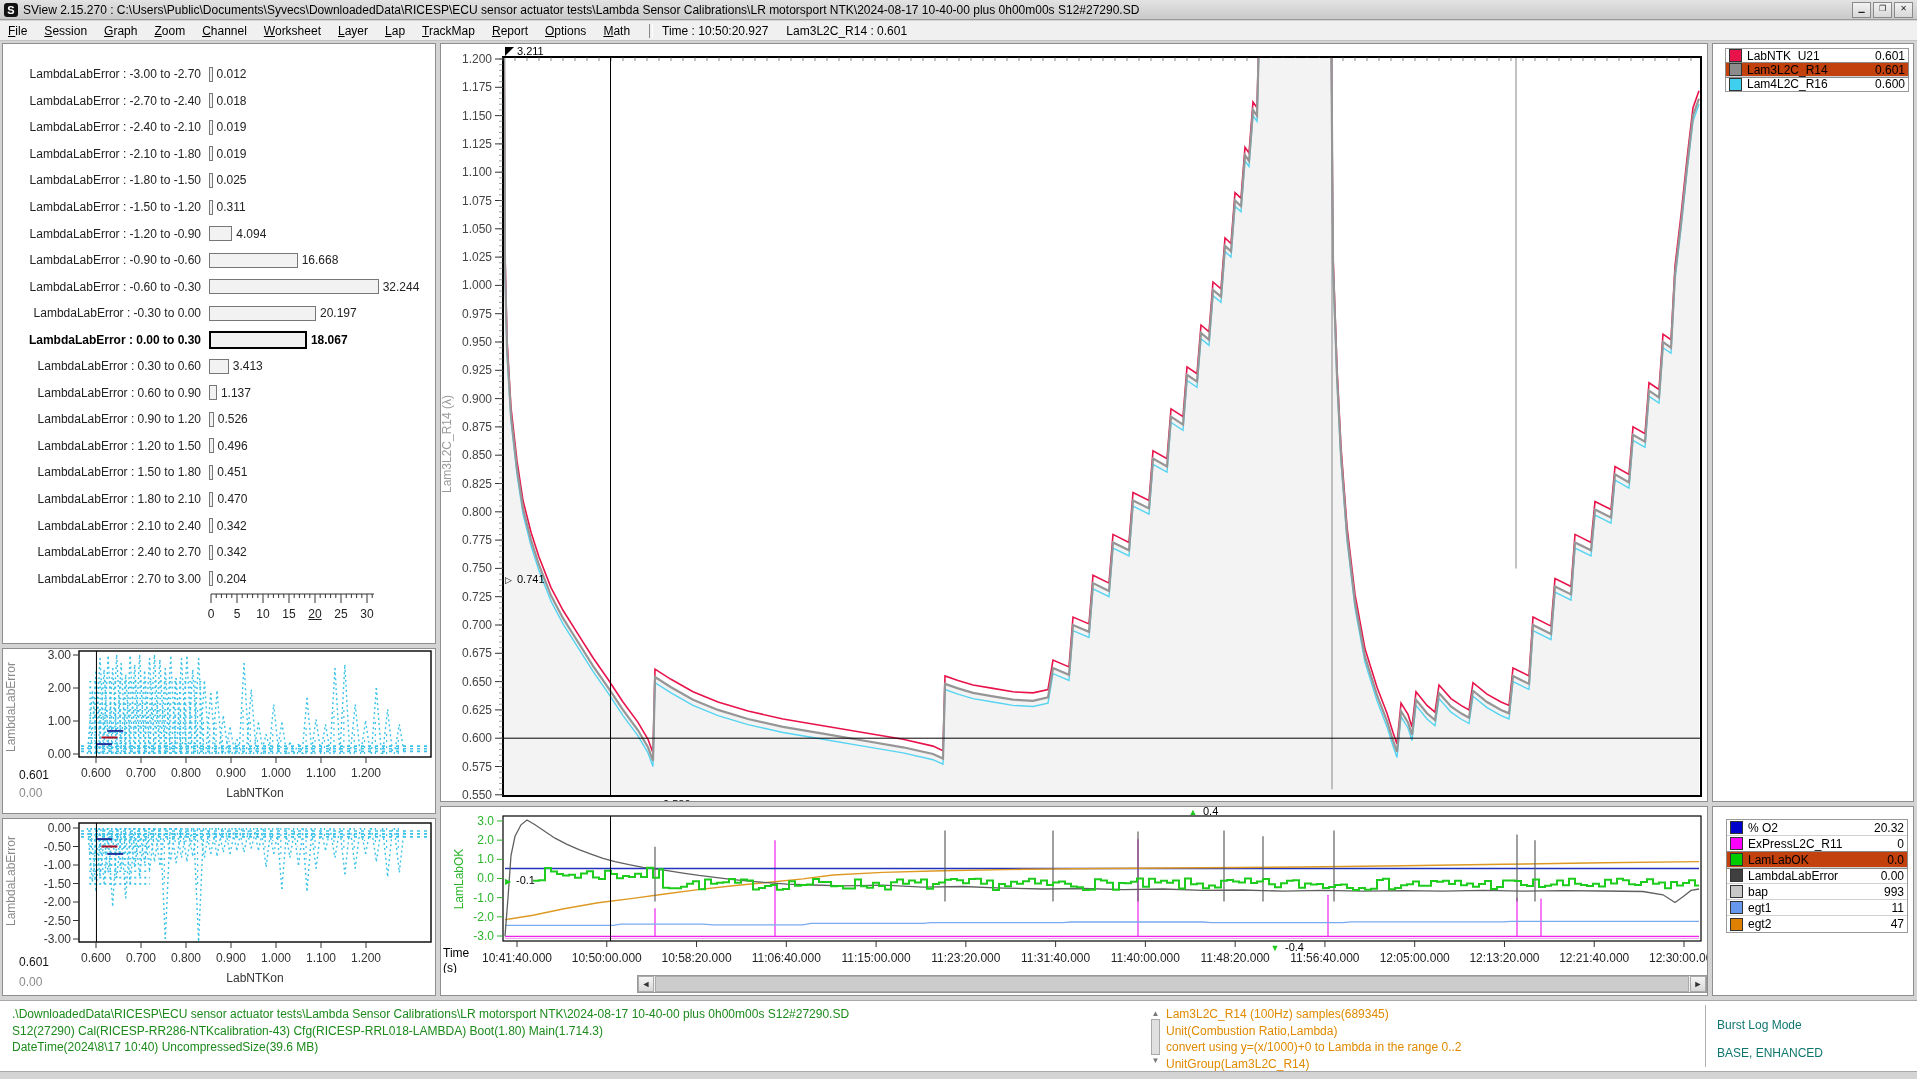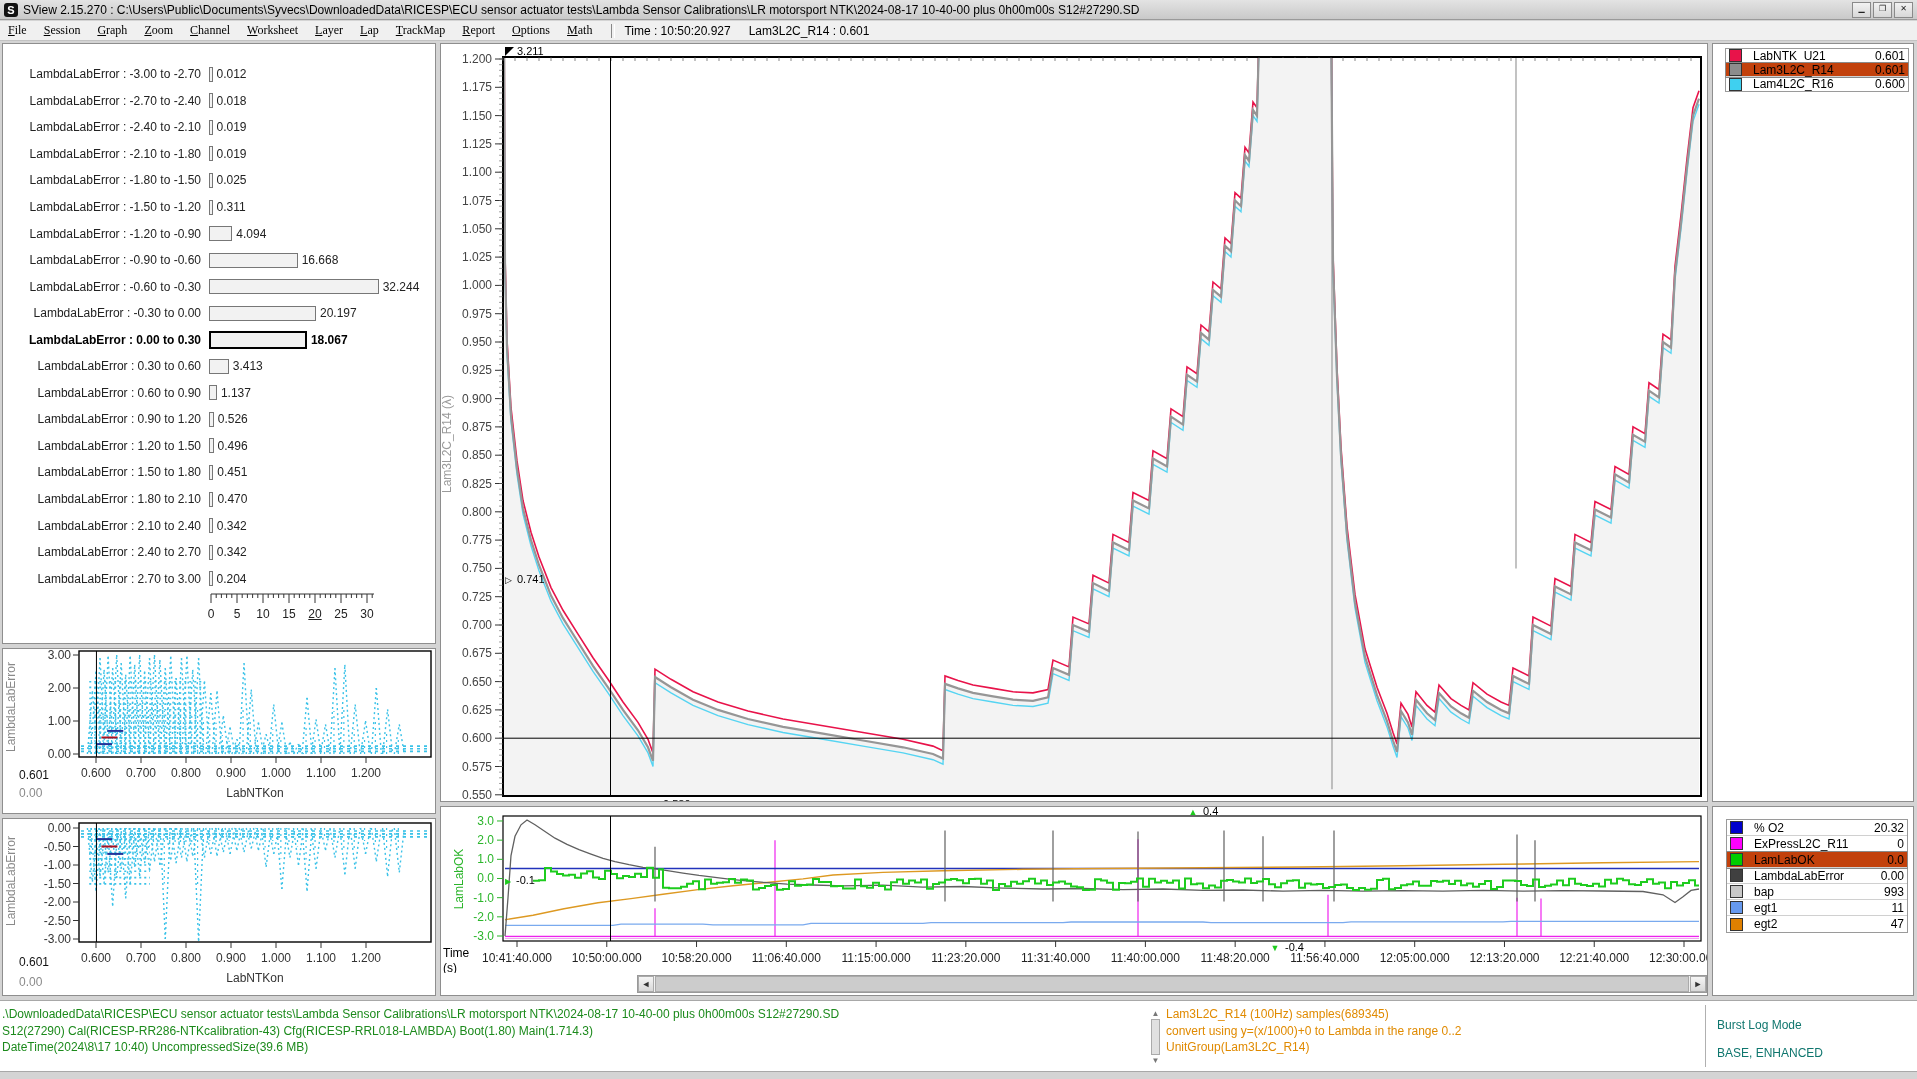--- a/index.html
+++ b/index.html
@@ -34,36 +34,36 @@
   .hist-row{height:26.55px;display:flex;align-items:center;}
   .hist-row .hlabel{width:198px;text-align:right;padding-right:8px;color:#222;flex:0 0 auto;white-space:nowrap;}
   .hist-row .hbar{height:13px;background:#f2f2f2;border:1px solid #777;flex:0 0 auto;}
   .hist-row .hval{margin-left:4px;color:#222;}
   .hist-row.bold .hlabel,.hist-row.bold .hval{font-weight:bold;color:#000;}
   .hist-row.bold .hbar{border:2px solid #000;height:14px;}
   #histAxisLabels{position:absolute;left:0;top:563px;width:100%;height:14px;}
   #histAxisLabels span{position:absolute;width:20px;text-align:center;color:#222;}
   
   .legendbox{position:absolute;border:1px solid #9a9a9a;background:#fff;}
-  .lrow{display:flex;align-items:center;border-bottom:1px solid #d0d0d0;padding:0 3px;box-sizing:border-box;gap:6px;}
+  .lrow{display:flex;align-items:center;border-bottom:1px solid #d0d0d0;padding:0 3px;box-sizing:border-box;}
   .lrow:last-child{border-bottom:none;}
   .lrow.sel{background:#c2410c;outline:1px solid #8a8a8a;}
   .lsw{width:11px;height:11px;border:1px solid #333;margin-right:5px;flex:0 0 auto;}
   .lname{flex:1 1 auto;white-space:nowrap;overflow:hidden;}
   .lval{flex:0 0 auto;text-align:right;}
   
   #stripScroll{position:absolute;left:196px;top:168px;width:1070px;height:18px;
     background:#f1f1f1;border:1px solid #999;box-sizing:border-box;display:flex;}
   .sbarrow{width:16px;height:100%;background:linear-gradient(#f5f5f5,#d8d8d8);border:1px solid #aaa;
     box-sizing:border-box;font-size:9px;line-height:15px;text-align:center;color:#333;flex:0 0 auto;}
   #stripThumb{flex:1 1 auto;background:#ccc;border:1px solid #aaa;box-sizing:border-box;margin:0 1px;}
   
   #statusbar{position:absolute;left:0;top:1000px;width:1917px;height:72px;background:#fff;
     border-top:1px solid #a8a8a8;border-bottom:1px solid #a8a8a8;box-sizing:border-box;}
-  #stLeft{position:absolute;left:2px;top:5px;width:900px;}
+  #stLeft{position:absolute;left:12px;top:5px;width:900px;}
   #stLeft div{line-height:16.5px;color:#1c8a1c;white-space:nowrap;}
   #stLeft div:nth-child(4){color:#8a8a8a;}
   #stMid{position:absolute;left:1166px;top:5px;width:530px;}
   #stMid div{line-height:16.5px;color:#e08a00;white-space:nowrap;}
   #stMidSb{position:absolute;left:1150px;top:8px;width:11px;height:56px;font-size:8px;color:#777;
     display:flex;flex-direction:column;align-items:center;}
   #stMidSb .thumb{width:9px;flex:1;background:#e0e0e0;border:1px solid #aaa;box-sizing:border-box;margin:1px 0;}
   #stSep{position:absolute;left:1705px;top:4px;height:62px;border-left:1px solid #b0b0b0;}
   #stRight{position:absolute;left:1717px;top:10px;}
   #stRight div{line-height:28px;color:#0f766e;white-space:nowrap;}
@@ -73,21 +73,21 @@
 
 <div id="titlebar">
   <div id="appicon">S</div>
   <div id="titletext">SView 2.15.270  :  C:\Users\Public\Documents\Syvecs\DownloadedData\RICESP\ECU sensor actuator tests\Lambda Sensor Calibrations\LR motorsport NTK\2024-08-17 10-40-00 plus 0h00m00s S12#27290.SD</div>
   <div class="winbtn">▁</div>
   <div class="winbtn">❒</div>
   <div class="winbtn">✕</div>
 </div>
 
 <div id="menubar">
-  <span style="display:flex;font-family:Liberation Serif, serif;">
+  <span style="display:flex;">
       <span class="menu-item"><u>F</u>ile</span>
       <span class="menu-item"><u>S</u>ession</span>
       <span class="menu-item"><u>G</u>raph</span>
       <span class="menu-item"><u>Z</u>oom</span>
       <span class="menu-item"><u>C</u>hannel</span>
       <span class="menu-item"><u>W</u>orksheet</span>
       <span class="menu-item"><u>L</u>ayer</span>
       <span class="menu-item"><u>L</u>ap</span>
       <span class="menu-item"><u>T</u>rackMap</span>
       <span class="menu-item"><u>R</u>eport</span>
@@ -1110,20 +1110,21 @@
     <div>S12(27290) Cal(RICESP-RR286-NTKcalibration-43) Cfg(RICESP-RRL018-LAMBDA) Boot(1.80) Main(1.714.3)</div>
     <div>DateTime(2024\8\17 10:40) UncompressedSize(39.6 MB)</div>
   </div>
   <div id="stMidSb">
     <span>▲</span>
     <div class="thumb"></div>
     <span>▼</span>
   </div>
   <div id="stMid">
     <div>Lam3L2C_R14 (100Hz) samples(689345)</div>
+    <div>Unit(Combustion Ratio,Lambda)</div>
     <div>convert using y=(x/1000)+0 to Lambda in the range 0..2</div>
     <div>UnitGroup(Lam3L2C_R14)</div>
   </div>
   <div id="stSep"></div>
   <div id="stRight">
     <div>Burst Log Mode</div>
     <div>BASE, ENHANCED</div>
   </div>
 </div>
 

